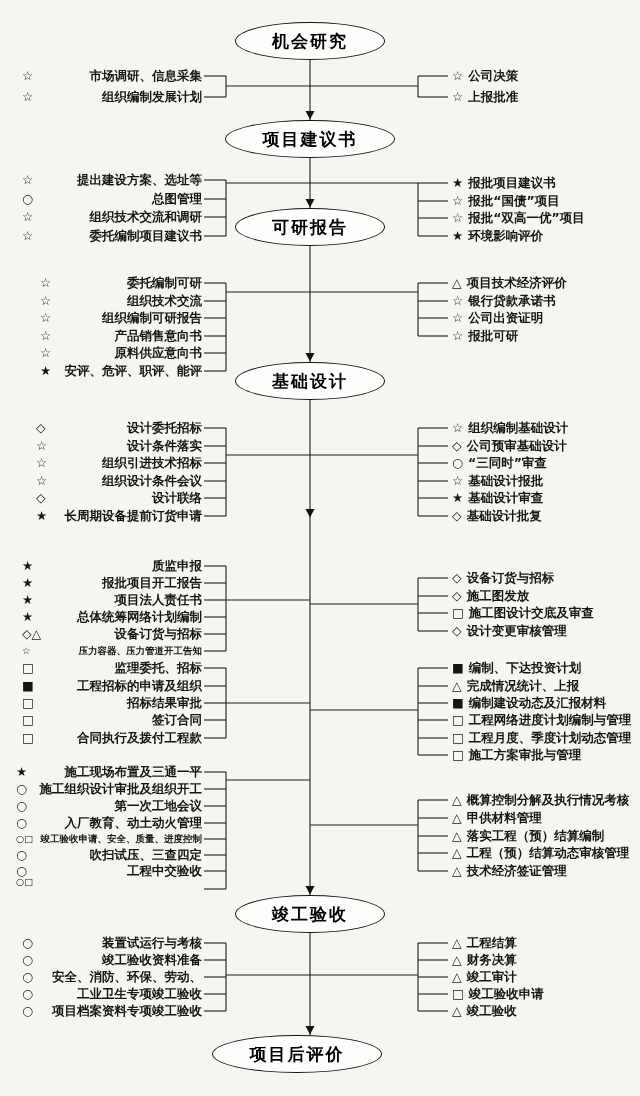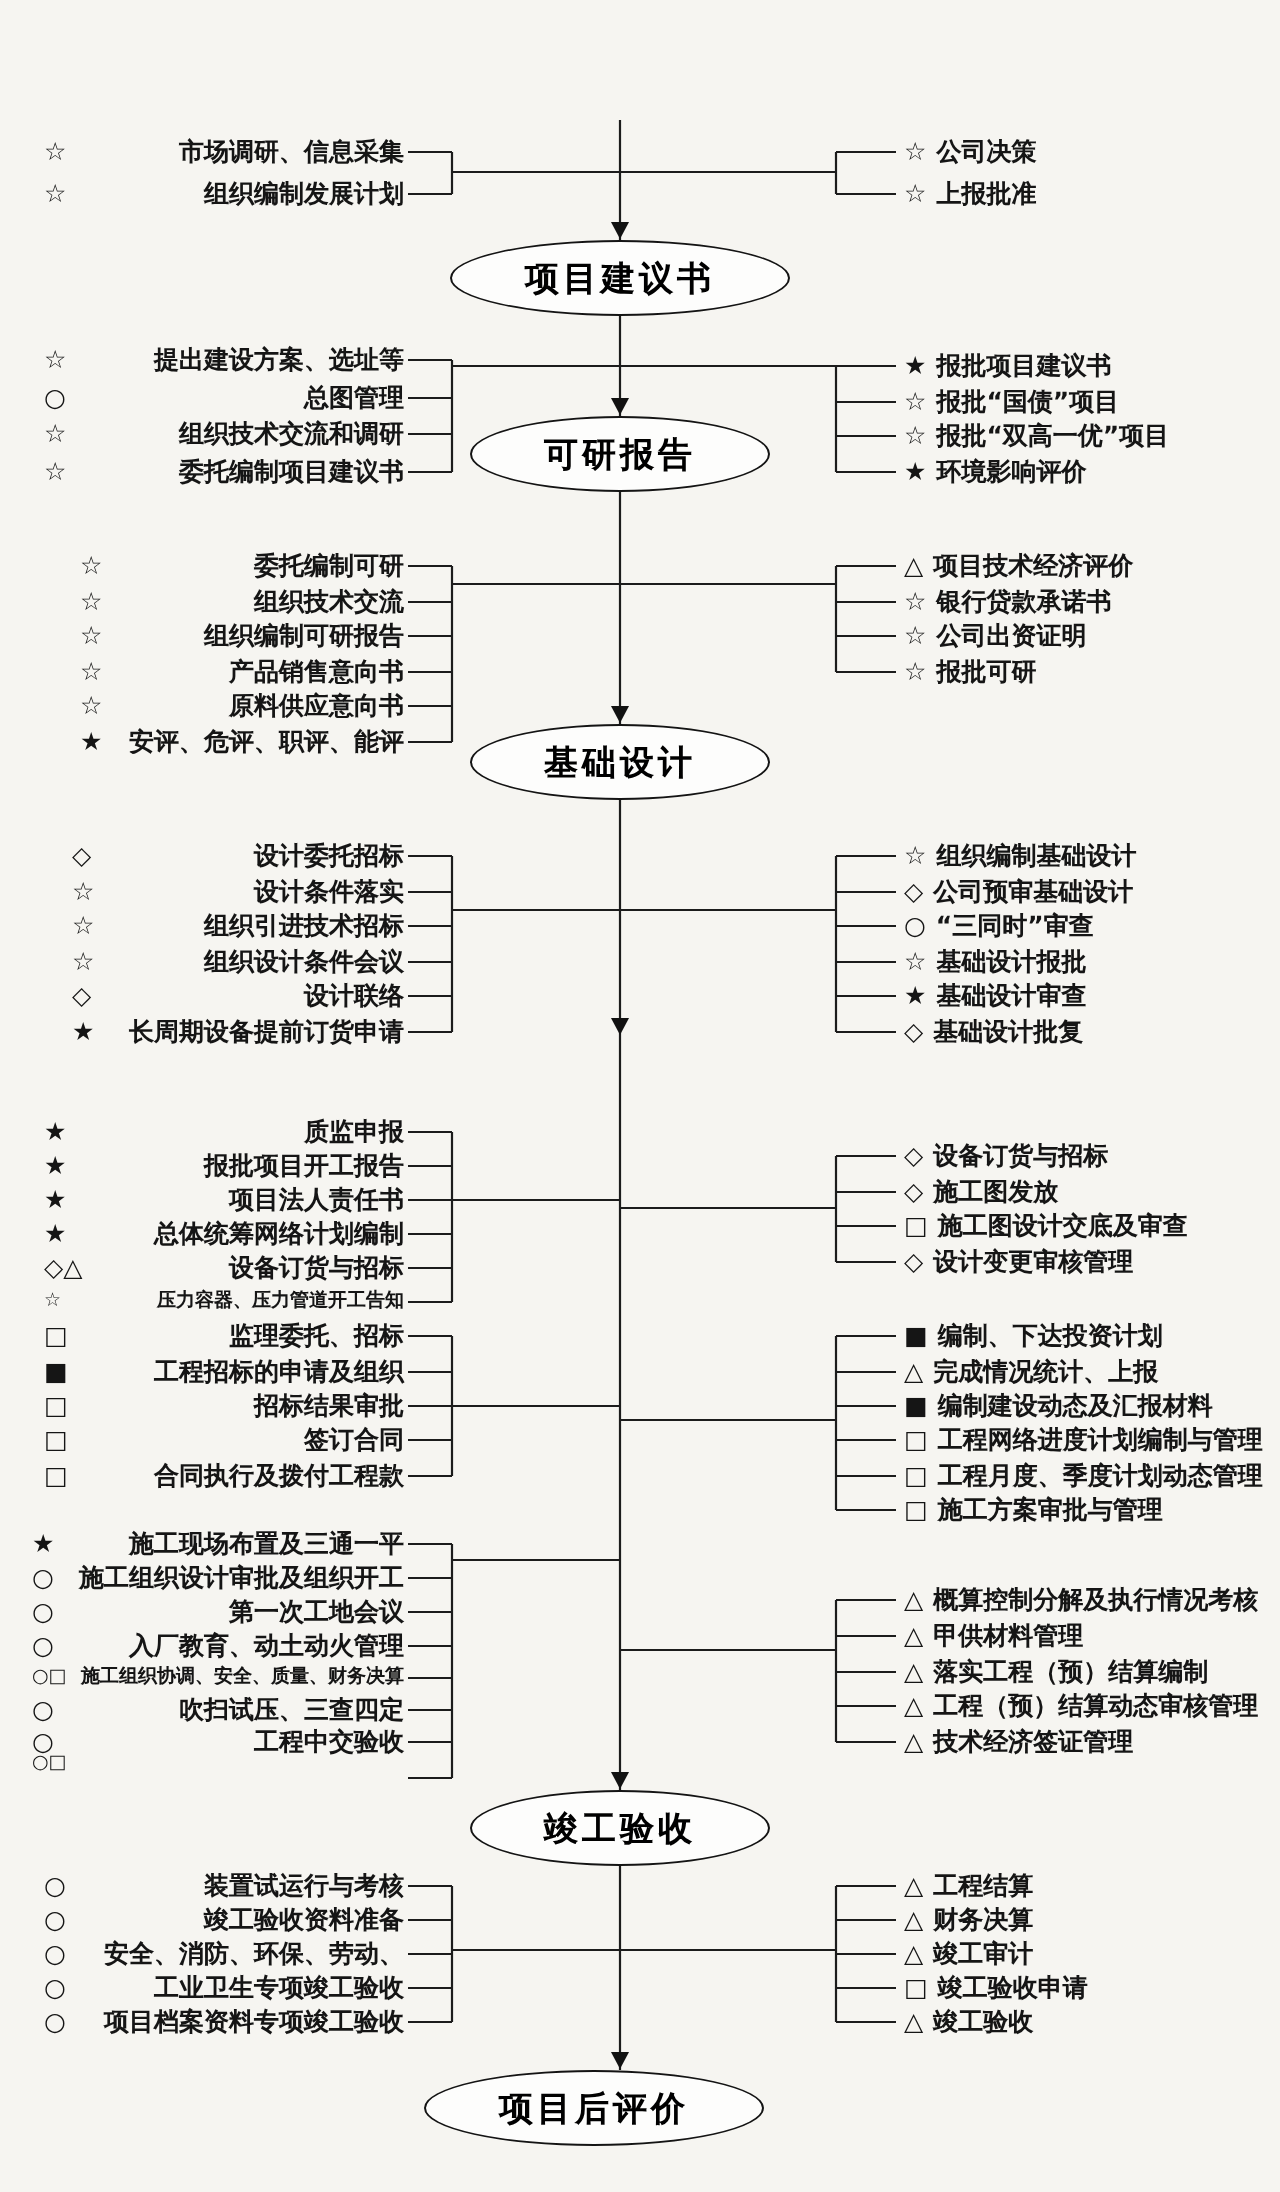--- a/index.html
+++ b/index.html
@@ -143,20 +143,21 @@
       <line x1="226" y1="943" x2="226" y2="1011" stroke="#1c1c1c" stroke-width="1.1"></line>
       <line x1="226" y1="975" x2="310" y2="975" stroke="#1c1c1c" stroke-width="1.1"></line>
       <line x1="418" y1="943" x2="448" y2="943" stroke="#1c1c1c" stroke-width="1.1"></line>
       <line x1="418" y1="960" x2="448" y2="960" stroke="#1c1c1c" stroke-width="1.1"></line>
       <line x1="418" y1="977" x2="448" y2="977" stroke="#1c1c1c" stroke-width="1.1"></line>
       <line x1="418" y1="994" x2="448" y2="994" stroke="#1c1c1c" stroke-width="1.1"></line>
       <line x1="418" y1="1011" x2="448" y2="1011" stroke="#1c1c1c" stroke-width="1.1"></line>
       <line x1="418" y1="943" x2="418" y2="1011" stroke="#1c1c1c" stroke-width="1.1"></line>
       <line x1="310" y1="975" x2="418" y2="975" stroke="#1c1c1c" stroke-width="1.1"></line>
     </svg>
+<div class="node" style="left: 235px; top: 22px; width: 150px;">机会研究</div>
     <div class="node" style="left: 225px; top: 120px; width: 170px;">项目建议书</div>
     <div class="node" style="left: 235px; top: 362px; width: 150px;">基础设计</div>
     <div class="node" style="left: 235px; top: 208px; width: 150px;">可研报告</div>
     <div class="node" style="left: 235px; top: 895px; width: 150px;">竣工验收</div>
     <div class="node" style="left: 212px; top: 1035px; width: 170px;">项目后评价</div>
     <div class="item item-left" style="left: 22px; width: 180px; top: 67px; height: 18px;">
       <span class="sym">☆</span>
       <span class="txt">市场调研、信息采集</span>
     </div>
     <div class="item item-left" style="left: 22px; width: 180px; top: 88px; height: 18px;">
@@ -386,21 +387,21 @@
     <div class="item item-left" style="left: 16px; width: 186px; top: 797px; height: 18px;">
       <span class="sym">○</span>
       <span class="txt">第一次工地会议</span>
     </div>
     <div class="item item-left" style="left: 16px; width: 186px; top: 814px; height: 18px;">
       <span class="sym">○</span>
       <span class="txt">入厂教育、动土动火管理</span>
     </div>
     <div class="item item-left small" style="left: 16px; width: 186px; top: 832px; height: 14px;">
       <span class="sym">○□</span>
-      <span class="txt">施工组织协调、安全、质量、财务决算</span>
+      <span class="txt">竣工验收申请、安全、质量、进度控制</span>
     </div>
     <div class="item item-left" style="left: 16px; width: 186px; top: 846px; height: 18px;">
       <span class="sym">○</span>
       <span class="txt">吹扫试压、三查四定</span>
     </div>
     <div class="item item-left" style="left: 16px; width: 186px; top: 862px; height: 18px;">
       <span class="sym">○</span>
       <span class="txt">工程中交验收</span>
     </div>
     <div class="item item-left small tall" style="left: 16px; width: 186px; top: 877px; height: 26px;">

